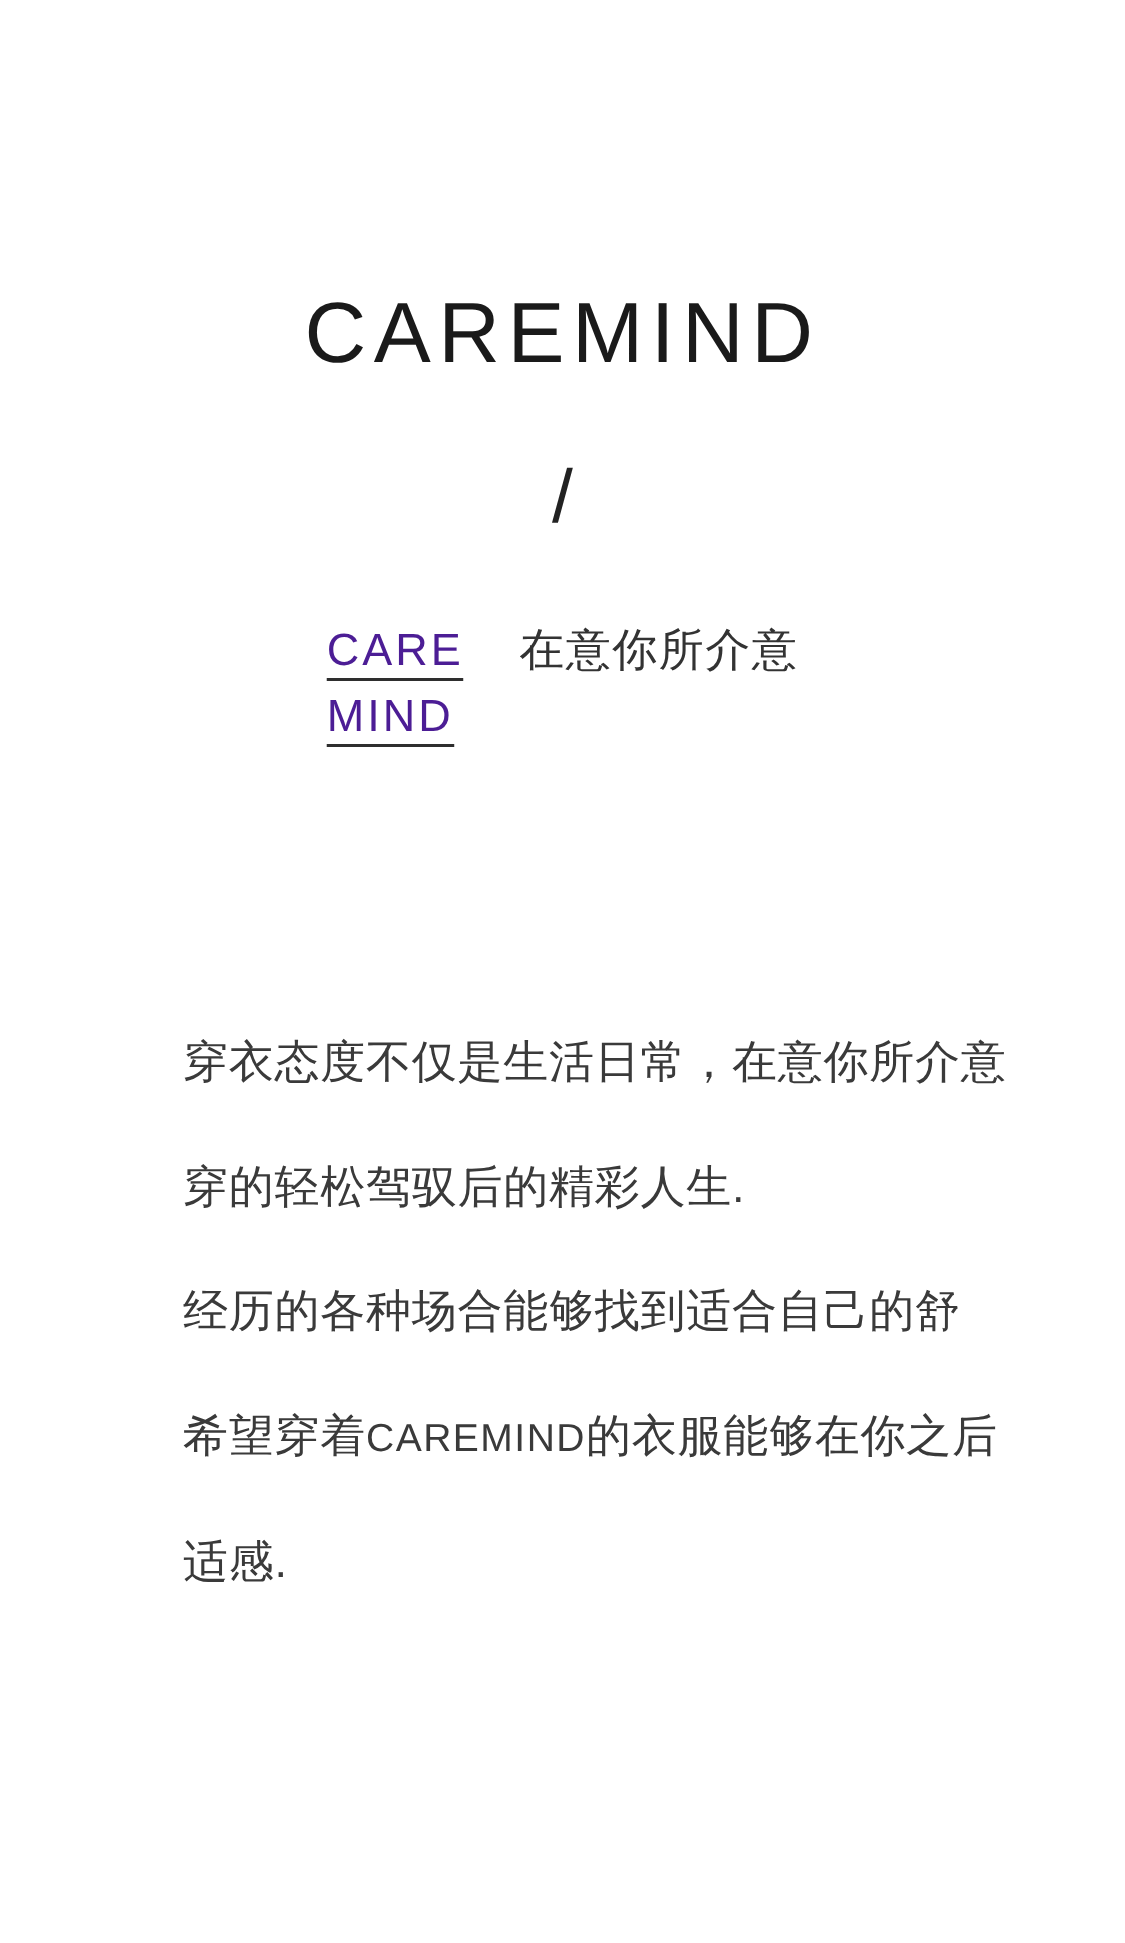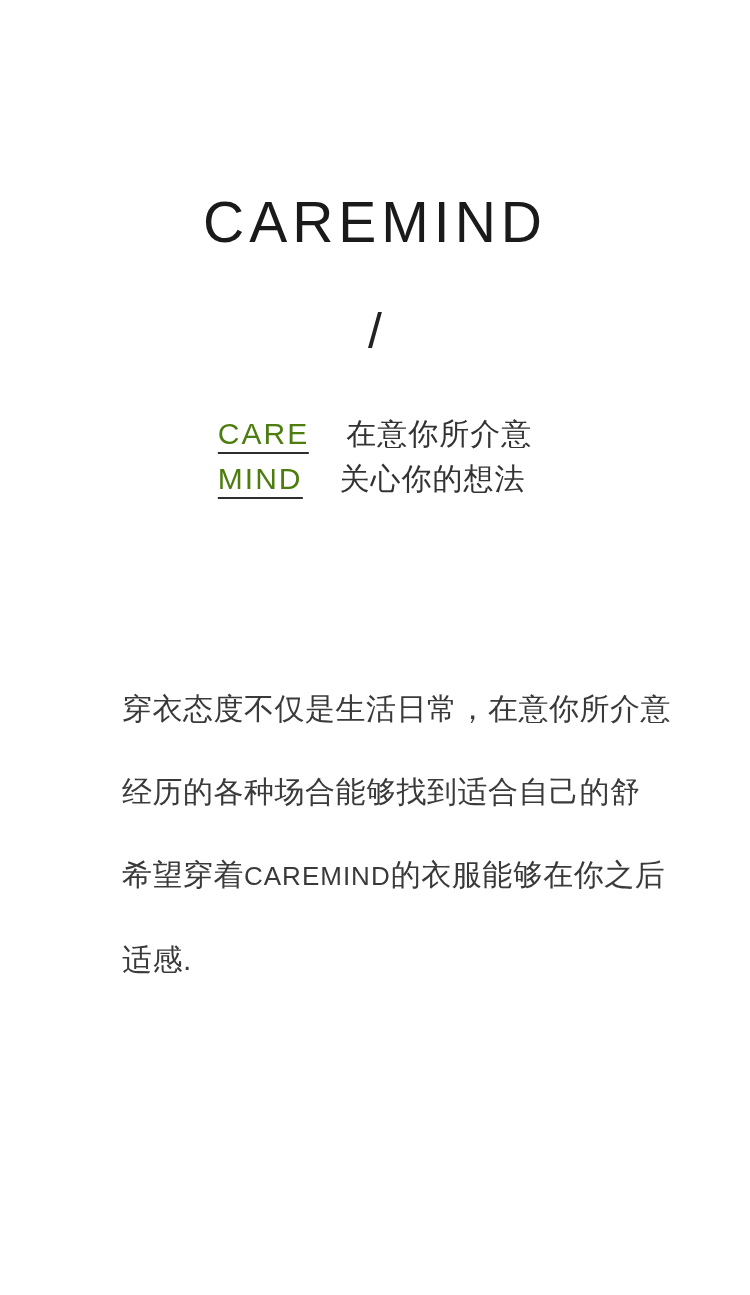--- a/index.html
+++ b/index.html
@@ -59,21 +59,21 @@
     margin-bottom: 7px;
   }
   .definition-word {
     display: inline-block;
     min-width: 74px;
     text-align: left;
     font-size: 30px;
     line-height: 33px;
     letter-spacing: 2px;
     font-weight: 400;
-    color: #4d7c0f;
+    color: #4c1d95;
     border-bottom: 2px solid #2e2e2e;
     padding-bottom: 2px;
   }
   .definition-meaning {
     margin-left: 37px;
     font-size: 30px;
     line-height: 36px;
     letter-spacing: 1px;
     font-weight: 400;
     color: #333333;
@@ -112,26 +112,26 @@
 
   <div class="slash-divider">/</div>
 
   <div class="definitions">
     <div class="definition-row">
       <span class="definition-word">CARE</span>
       <span class="definition-meaning">在意你所介意</span>
     </div>
     <div class="definition-row">
       <span class="definition-word">MIND</span>
-      <span class="definition-meaning">关心你的想法</span>
     </div>
   </div>
 
   <div class="intro">
     <div class="intro-line">穿衣态度不仅是生活日常，在意你所介意</div>
+    <div class="intro-line">穿的轻松驾驭后的精彩人生.</div>
     <div class="intro-line">经历的各种场合能够找到适合自己的舒</div>
     <div class="intro-line">
       <span>希望穿着</span><span class="inline-brand">CAREMIND</span><span>的衣服能够在你之后</span>
     </div>
     <div class="intro-line">适感.</div>
   </div>
 
 </div>
 
 </body></html>

